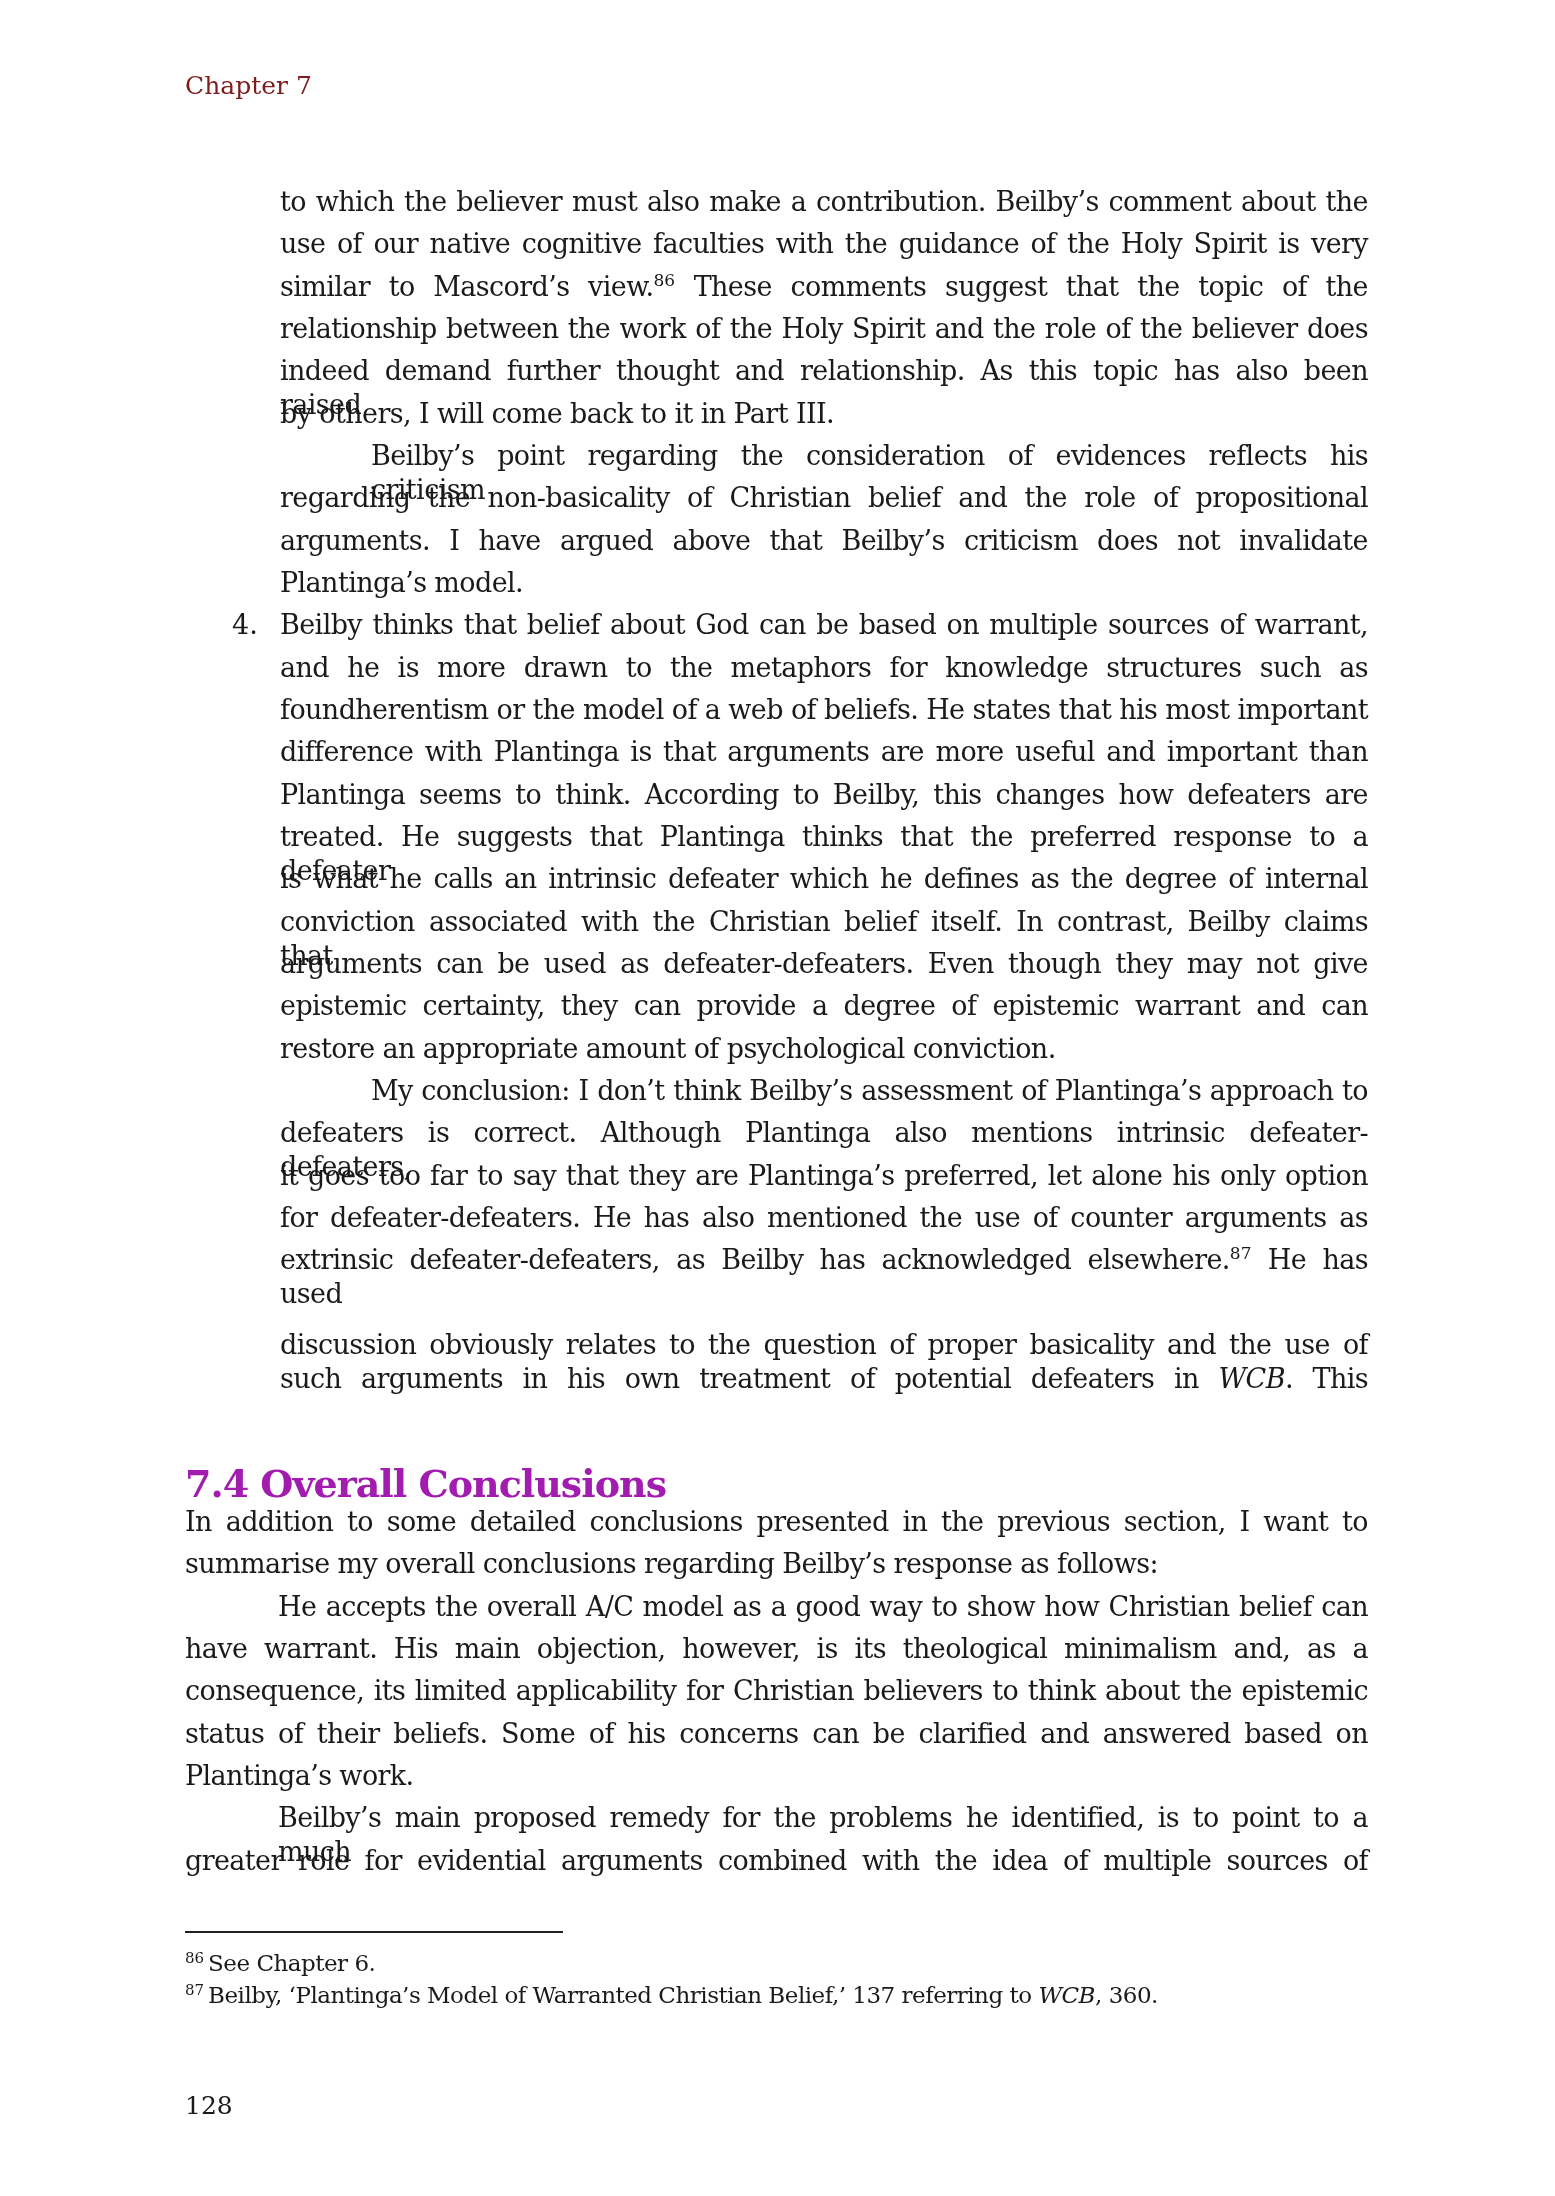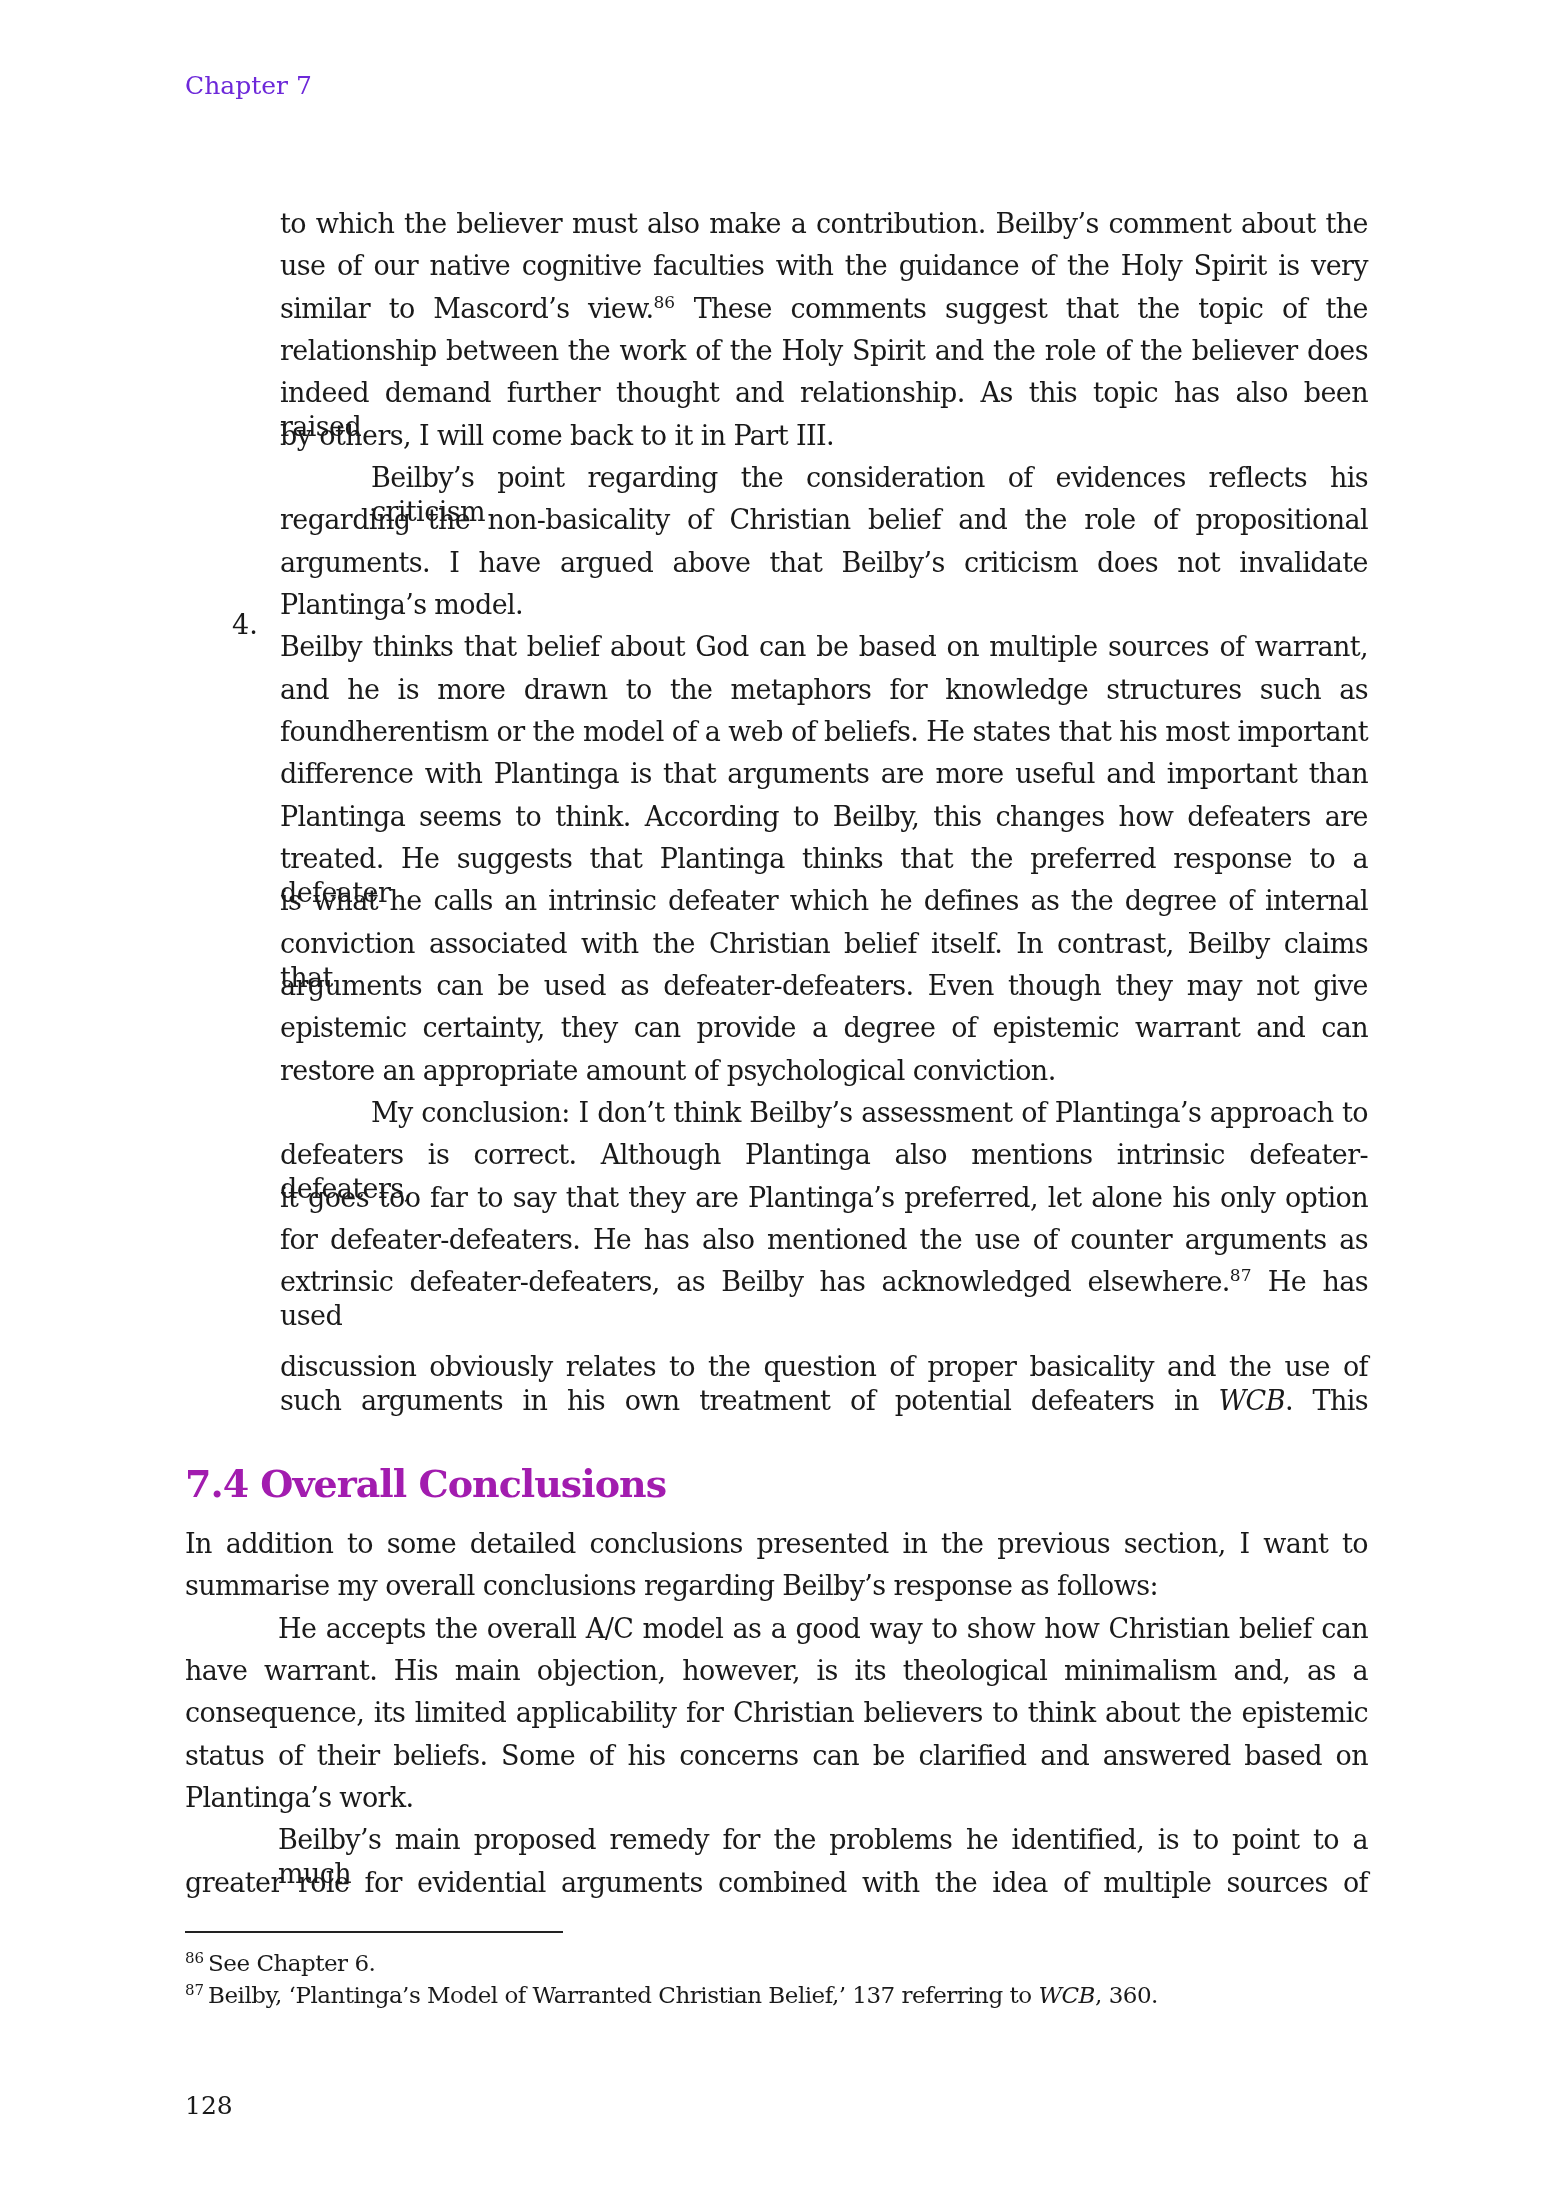--- a/index.html
+++ b/index.html
@@ -1,20 +1,20 @@
 <!DOCTYPE html>
 <html><head>
 <meta charset="utf-8">
 <style>
   html, body { margin: 0; padding: 0; background: #ffffff; }
   body { width: 1555px; height: 2196px; position: relative; overflow: hidden;
          font-family: "DejaVu Serif", "Liberation Serif", serif; color: #1a1a1a; }
   .page { position: absolute; left: 0; top: 0; width: 1555px; height: 2196px; background: #fff; }
-  .running-head { position: absolute; left: 185px; top: 70px; font-size: 25px; line-height: 32px; color: #6d28d9; }
-  .ln { position: absolute; font-size: 27px; line-height: 34px; white-space: nowrap; letter-spacing: -0.6px; margin-top: 22px; }
+  .running-head { position: absolute; left: 185px; top: 70px; font-size: 25px; line-height: 32px; color: #7f1d1d; }
+  .ln { position: absolute; font-size: 27px; line-height: 34px; white-space: nowrap; letter-spacing: -0.6px; }
   .j { text-align: justify; text-align-last: justify; white-space: normal; }
   .blk { left: 280px; width: 1088px; }
   .blk-ind { left: 371px; width: 997px; }
   .sec { left: 185px; width: 1183px; }
   .sec-ind { left: 278px; width: 1090px; }
   .num { position: absolute; left: 232px; font-size: 27px; line-height: 34px; }
   sup { font-size: 17px; line-height: 0; vertical-align: 10px; letter-spacing: 0; }
   .heading { position: absolute; left: 185px; top: 1462px; font-size: 38px; line-height: 44px; font-weight: bold; color: #a21caf; letter-spacing: -1px; }
   .fn-rule { position: absolute; left: 185px; top: 1931px; width: 378px; height: 0; border-top: 2px solid #222; }
   .fn { position: absolute; left: 185px; font-size: 23px; line-height: 30px; white-space: nowrap; letter-spacing: -0.5px; }

